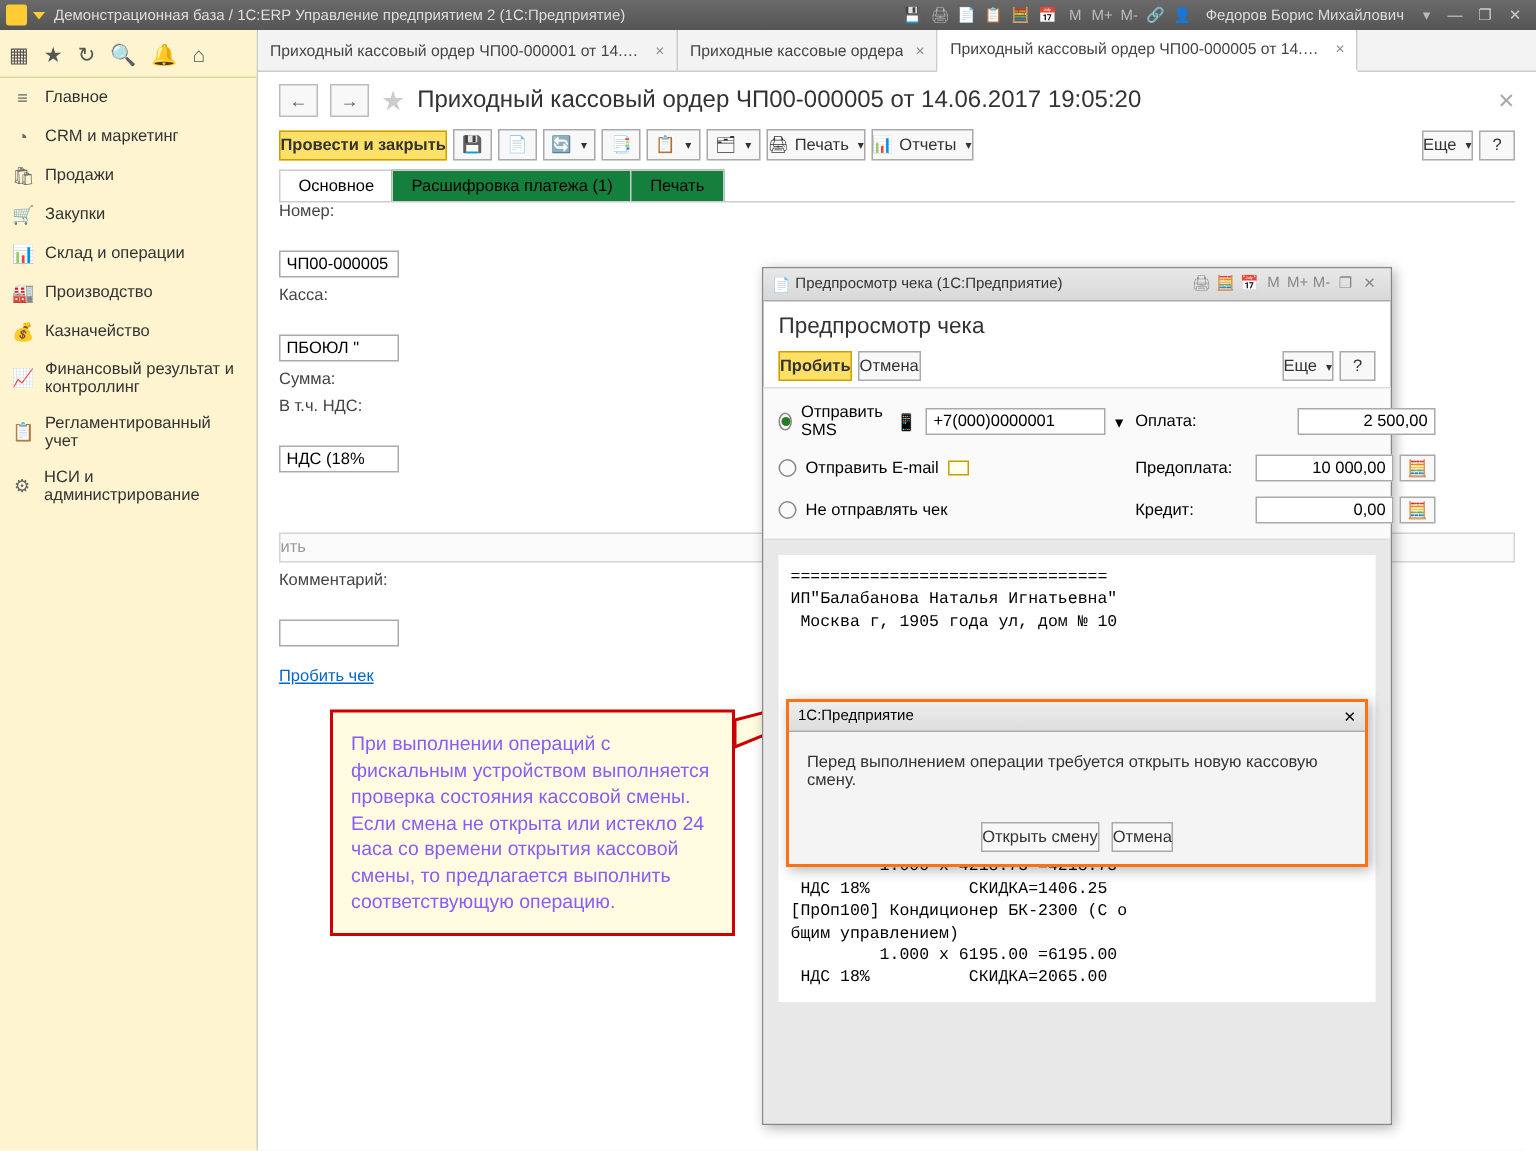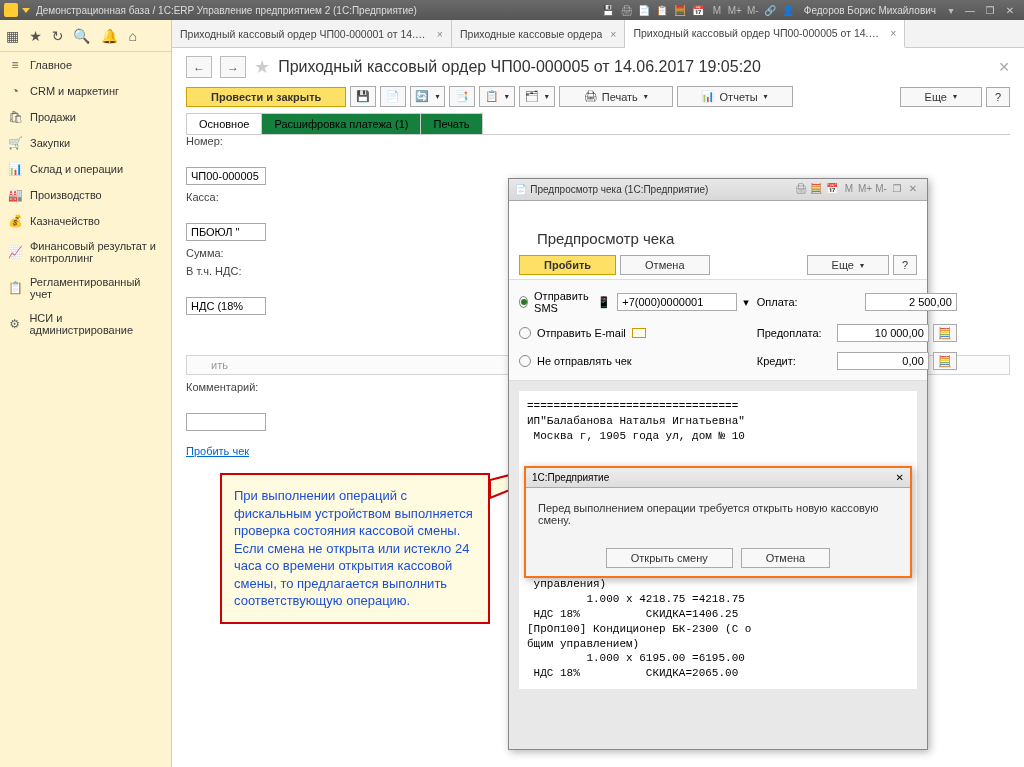--- a/index.html
+++ b/index.html
@@ -22,54 +22,54 @@
 .tab { padding: 0 8px; display:flex; align-items:center; border-right:1px solid #ccc; font-size:10.5px; color:#444; gap:4px; cursor:pointer; max-width:280px; white-space:nowrap; overflow:hidden; }
 .tab.active { background: #fff; border-bottom:2px solid #fff; margin-bottom:-1px; }
 .tab .x { color:#888; cursor:pointer; margin-left:4px; }
 .doc { padding: 8px 14px; position:relative; }
 .dochead { display:flex; align-items:center; gap:8px; margin-bottom:8px; }
 .navbtn { width:26px; height:22px; border:1px solid #bbb; background:#f8f8f8; display:inline-flex; align-items:center; justify-content:center; cursor:pointer; font-size:12px; color:#555; }
 .star { color:#ccc; font-size:18px; }
 .doctitle { font-size: 16px; color:#333; }
 .docclose { margin-left:auto; color:#aaa; font-size:14px; cursor:pointer; }
 .toolbar { display:flex; align-items:center; gap:4px; margin-bottom:6px; flex-wrap:wrap; }
-.btn { border:1px solid #aaa; background:#f8f8f8; padding: 3px 24px; font-size:11px; cursor:pointer; display:inline-flex; align-items:center; gap:4px; color:#333; }
+.btn { border:1px solid #aaa; background:#f8f8f8; padding: 3px 0; font-size:11px; cursor:pointer; display:inline-flex; align-items:center; gap:4px; color:#333; }
 .btn.yellow { background: #ffe066; border-color:#cca000; font-weight:bold; }
 .btn.icon { padding: 3px 5px; min-width:24px; justify-content:center; }
 .btn .caret { font-size:8px; margin-left:2px; }
 .toolbar .spacer { flex:1; }
 .subtabs { display:flex; border-bottom:1px solid #ccc; margin-bottom:0; }
 .subtab { padding:4px 12px; border:1px solid #ccc; border-bottom:none; background:#15803d; font-size:11px; cursor:pointer; margin-right:-1px; }
 .subtab.active { background:#fff; }
 .form-row { display:flex; margin-bottom:6px; gap:20px; font-size:11px;flex-direction:column; }
 .form-row label { width:90px; color:#444; }
 .form-row input, .form-row .inputlike { border:1px solid #aaa; padding:2px 4px; font-size:11px; background:#fff; }
 .link { color: #0066cc; text-decoration: underline; cursor:pointer; font-size:11px; }
 
 .modal { position:absolute; left:336px; top:158px; width:420px; height:572px; border:1px solid #888; background:#fff; box-shadow: 2px 2px 8px rgba(0,0,0,.3); z-index:10; display:flex; flex-direction:column; }
 .modal-title { height:22px; background:linear-gradient(#e8e8e8,#d8d8d8); display:flex; align-items:center; padding:0 6px; font-size:10px; color:#333; border-bottom:1px solid #aaa; }
 .modal-title .spacer{flex:1;}
 .modal-title .ticon{width:14px;height:14px;margin:0 1px;font-size:10px;color:#888;text-align:center;}
-.modal-head { font-size:15px; padding:8px 28px 4px; color:#333;margin-top:21px; }
+.modal-head { font-size:15px; padding:8px 10px 4px; color:#333; }
 .modal-bar { padding: 4px 10px; display:flex; gap:4px; align-items:center; }
 .modal-opts { padding: 6px 10px; border-top:1px solid #ddd; border-bottom:1px solid #ddd; background:#fafafa; }
 .opt-row { display:flex; align-items:center; gap:6px; margin:4px 0; font-size:11px; }
 .opt-row input[type=text] { border:1px solid #aaa; padding:2px 4px; font-size:11px; width:120px; }
 .opts-grid { display:grid; grid-template-columns: 1fr 200px; gap:2px 8px; align-items:center; }
 .num { border:1px solid #aaa; padding:2px 4px; width:92px; text-align:right; font-size:11px; }
 .receipt { flex:1; overflow:auto; background:#e8e8e8; padding:10px; }
 .receipt-paper { background:#fff; padding:8px; font-family: 'Courier New', monospace; font-size:11px; white-space:pre; line-height:1.35; }
 
 .alert { position:absolute; left:352px; top:398px; width:388px; border:2px solid #f97316; background:#f4f4f4; box-shadow:2px 2px 8px rgba(0,0,0,.3); z-index:20;margin-top:48px; }
 .alert-title { height:20px; background:linear-gradient(#eee,#ddd); display:flex; align-items:center; padding:0 6px; font-size:10px; border-bottom:1px solid #aaa; }
 .alert-title .spacer{flex:1;}
 .alert-body { padding: 14px 12px; font-size:11px; color:#333; }
 .alert-btns { padding: 8px; display:flex; justify-content:center; gap:8px; }
 
-.callout { position:absolute; left:48px; top:453px; width:270px; background:#fffbe0; border:2px solid #c00; padding:12px; font-size:13px; line-height:1.35; color:#1d4ed8; z-index:5; }
+.callout { position:absolute; left:48px; top:453px; width:270px; background:#fffbe0; border:2px solid #c00; padding:12px; font-size:13px; line-height:1.35; color:#8b5cf6; z-index:5; }
 svg.tri { position:absolute; left:300px; top:400px; z-index:6; }
 .radio { width:12px;height:12px;border:1px solid #888;border-radius:50%;display:inline-flex;align-items:center;justify-content:center; }
 .radio.checked::after { content:''; width:6px;height:6px;background:#2a7a2a;border-radius:50%; }
 .mailicon { display:inline-block;width:14px;height:10px;border:1px solid #c90;background:#ffe; position:relative;}
 .right-group{display:flex;gap:4px;}
 </style>
 </head>
 <body>
 
 <div class="titlebar">

